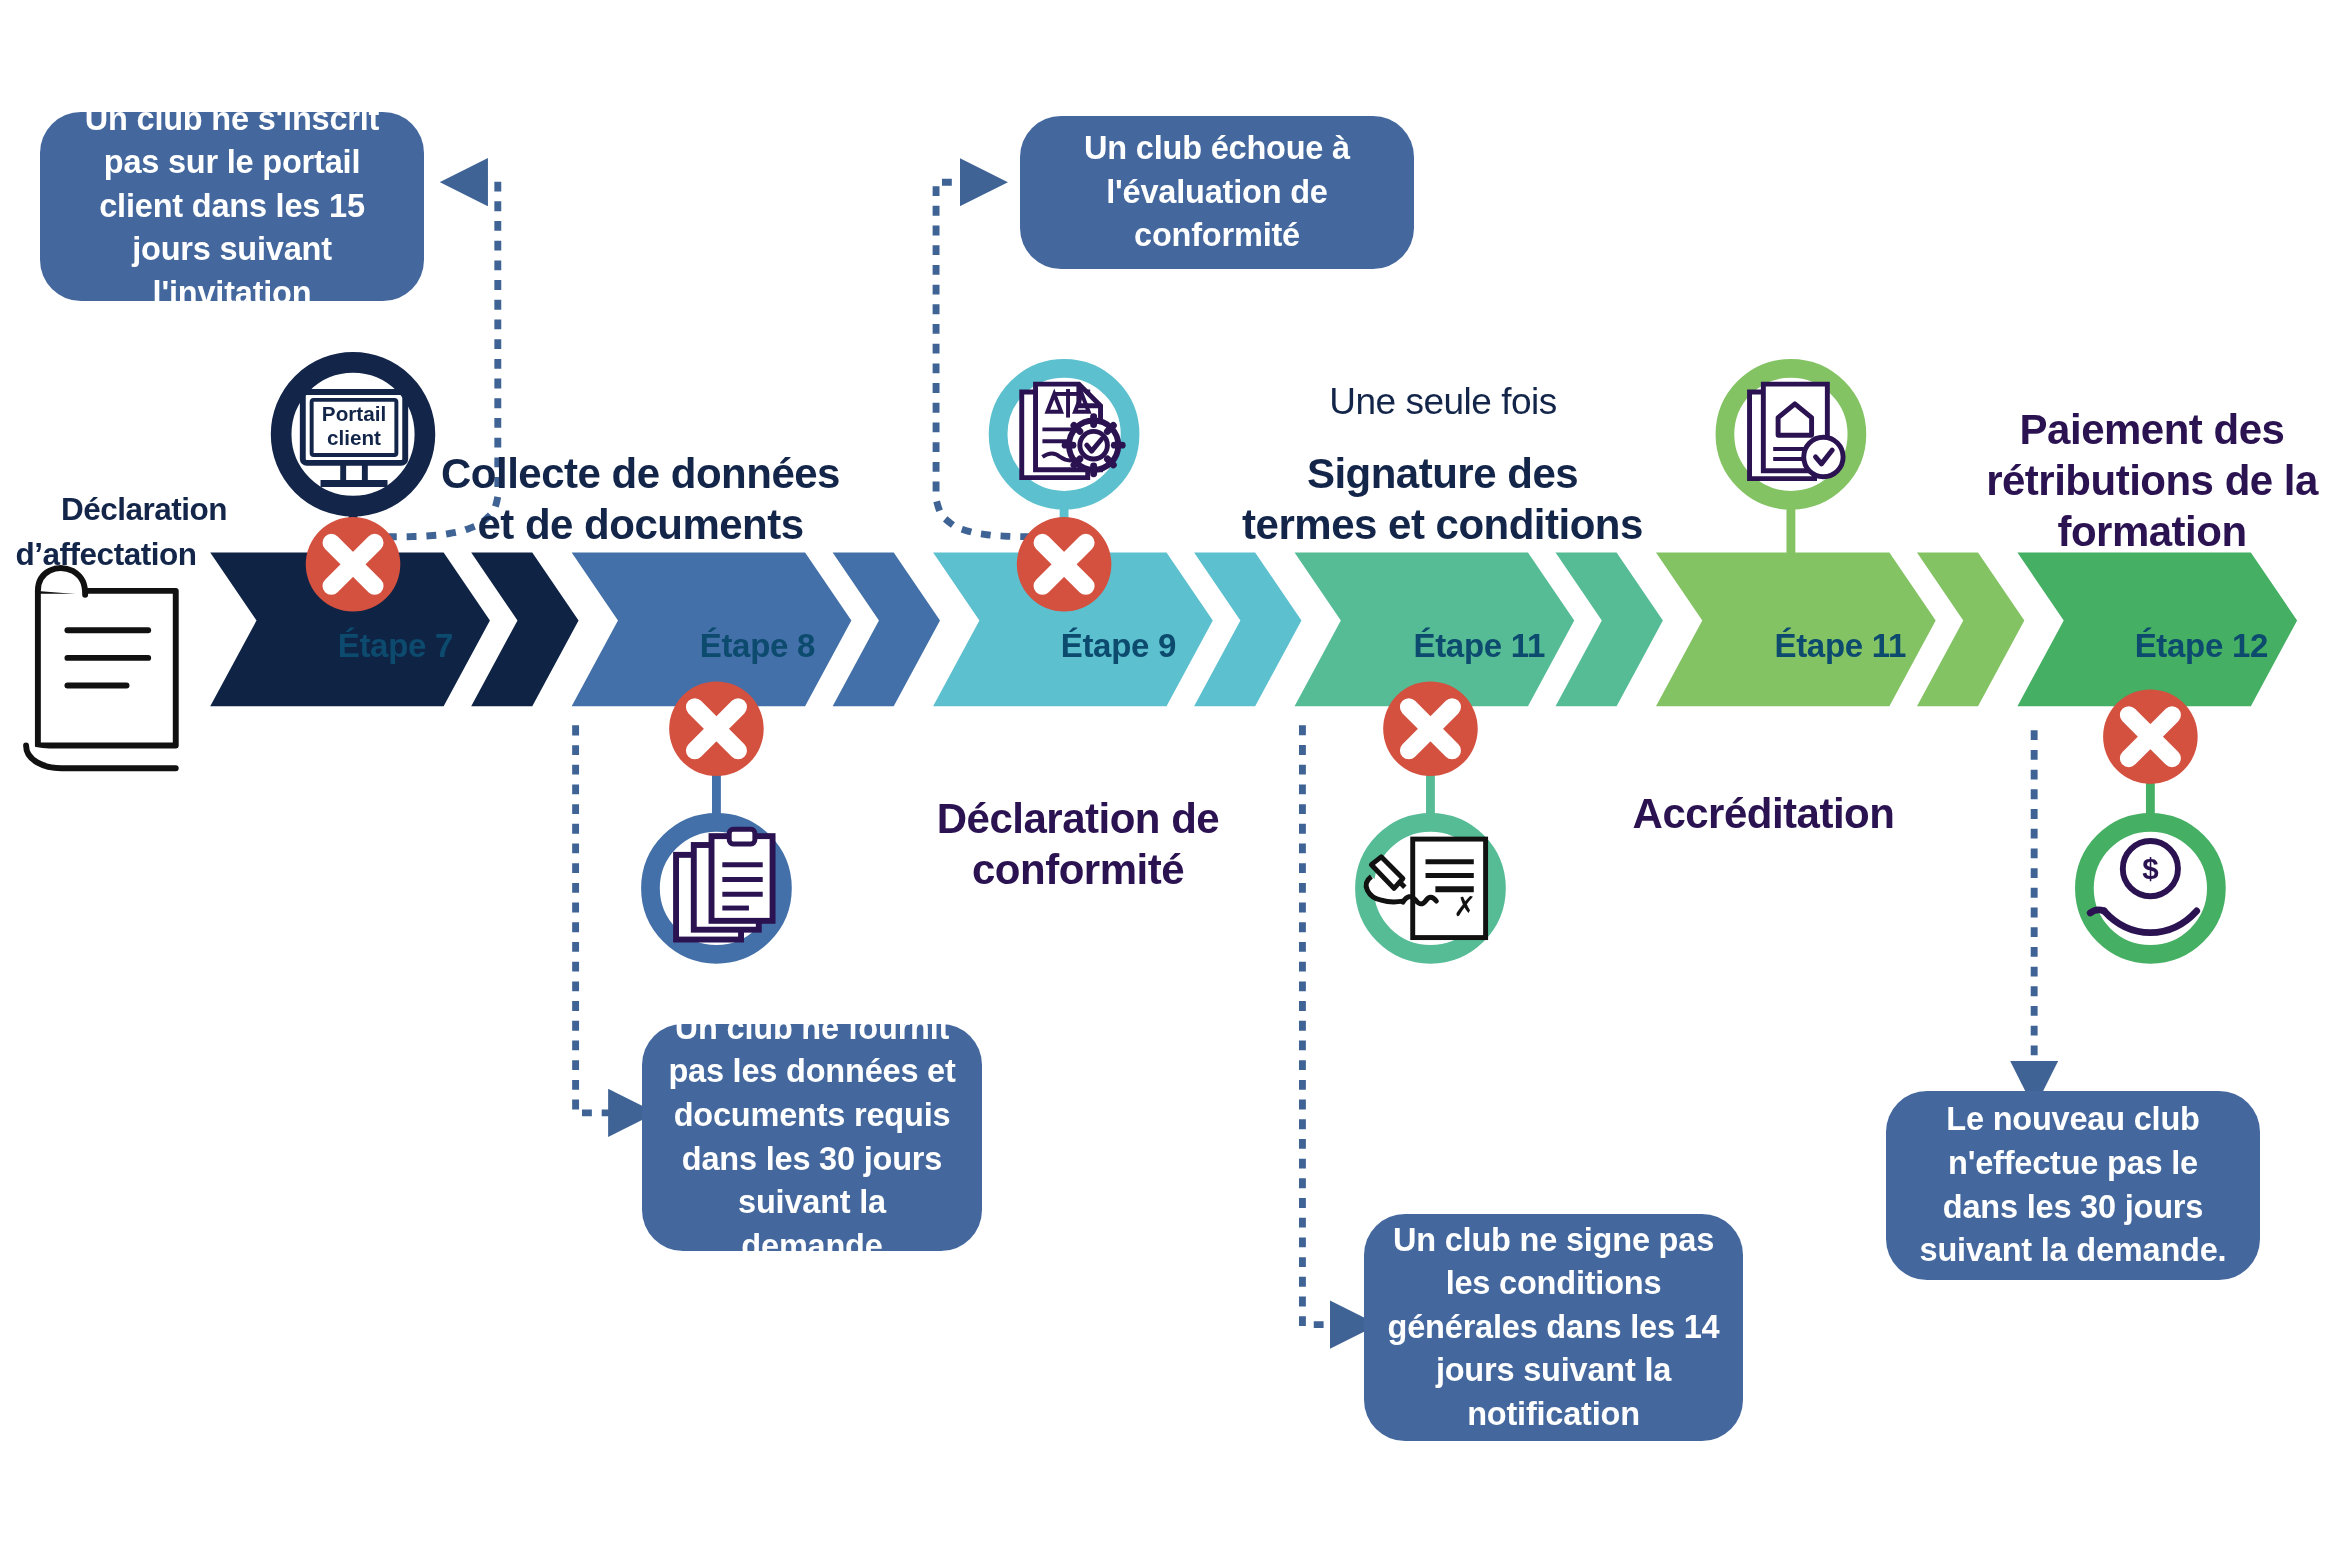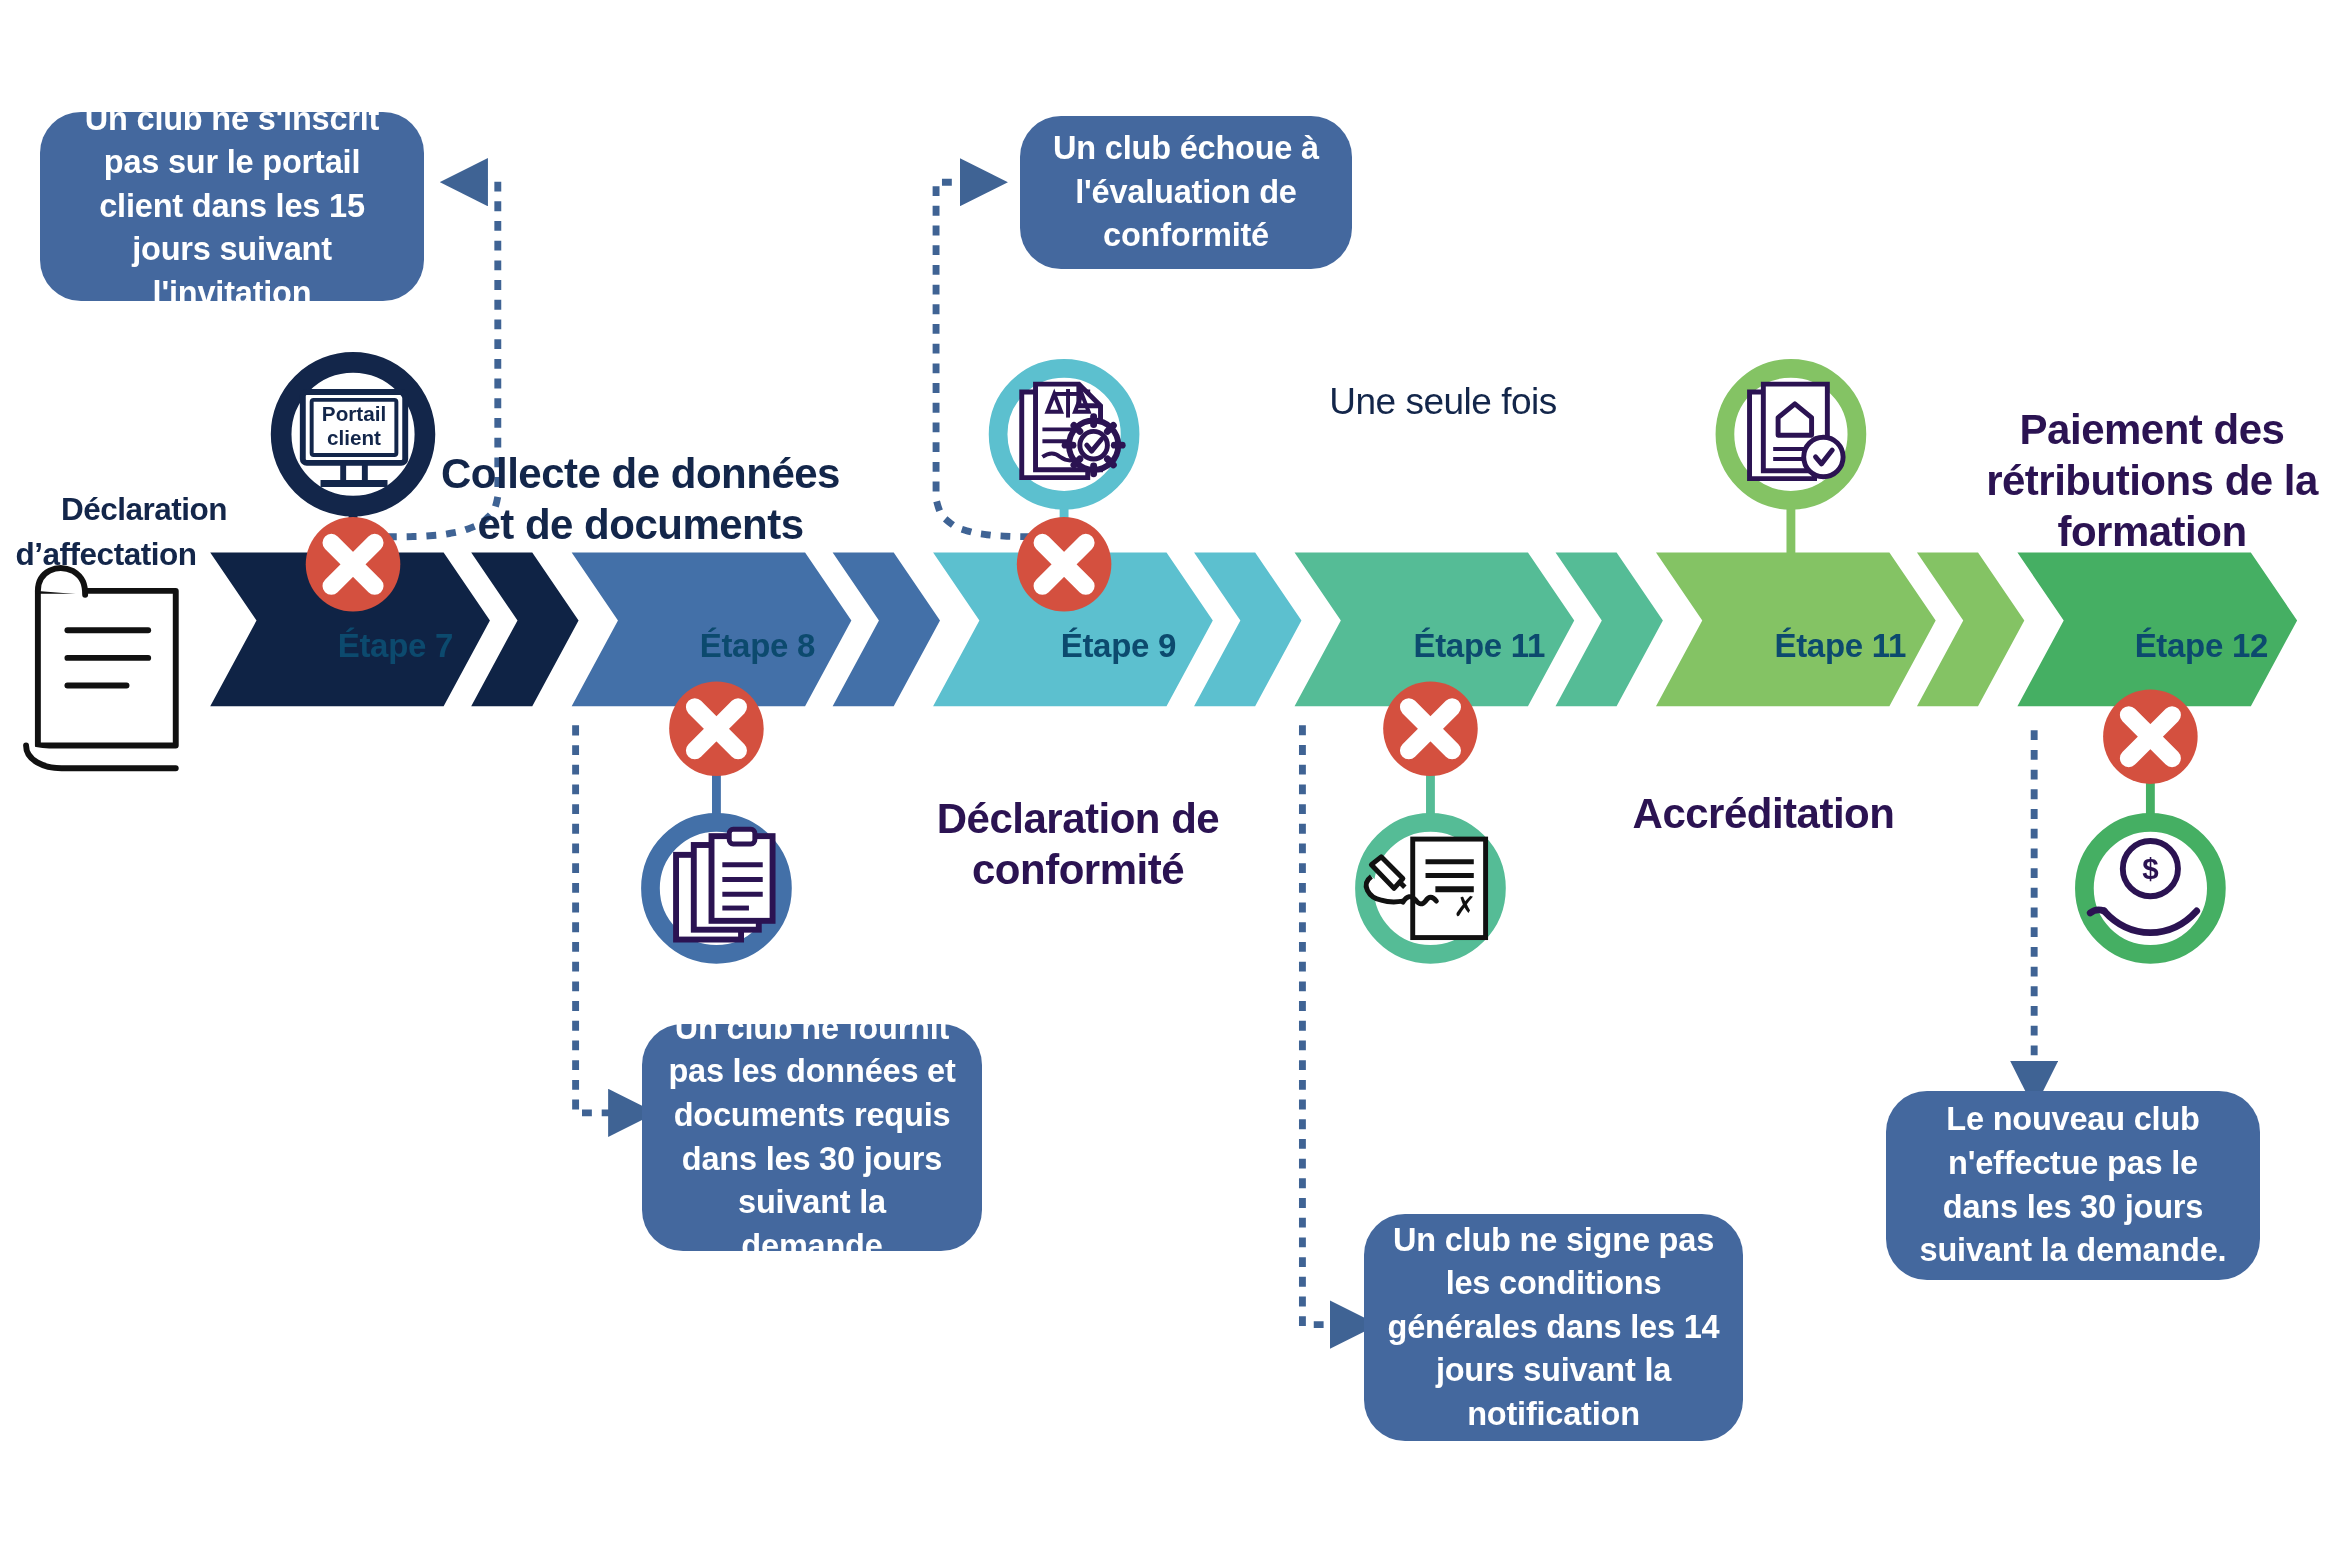--- a/index.html
+++ b/index.html
@@ -236,30 +236,32 @@
 <div class="phase-title navy" style="left:0px;top:535px;width:212px;font-size:31.5px;">d’affectation</div>
 
 <div class="phase-title navy" style="left:424px;top:448px;width:433px;font-size:42px;white-space:pre-line;">Collecte de données
 et de documents</div>
 
 
 <div class="phase-title purple" style="left:891px;top:793px;width:374px;font-size:42px;white-space:pre-line;">Déclaration de
 conformité</div>
 
 <div class="phase-title plain" style="left:1251px;top:379px;width:384px;font-size:37px;">Une seule fois</div>
+<div class="phase-title navy" style="left:1221px;top:448px;width:443px;font-size:42px;white-space:pre-line;">Signature des
+termes et conditions</div>
 
 <div class="phase-title purple" style="left:1606px;top:788px;width:315px;font-size:42px;">Accréditation</div>
 
 <div class="phase-title purple" style="left:1960px;top:404px;width:384px;font-size:42px;white-space:pre-line;">Paiement des
 rétributions de la
 formation</div>
 
 <div class="callout" style="left:40px;top:112px;width:384px;height:189px;font-size:32.5px;">Un club ne s'inscrit pas sur le portail client dans les 15 jours suivant l'invitation</div>
 
-<div class="callout" style="left:1020px;top:116px;width:332px;height:153px;font-size:32.5px;">Un club échoue à l'évaluation de conformité</div>
+<div class="callout" style="left:1020px;top:116px;width:394px;height:153px;font-size:32.5px;">Un club échoue à l'évaluation de conformité</div>
 
 <div class="callout" style="left:642px;top:1024px;width:340px;height:227px;font-size:32.5px;">Un club ne fournit pas les données et documents requis dans les 30 jours suivant la demande</div>
 
 <div class="callout" style="left:1364px;top:1214px;width:379px;height:227px;font-size:32.5px;">Un club ne signe pas les conditions générales dans les 14 jours suivant la notification</div>
 
 <div class="callout" style="left:1886px;top:1091px;width:374px;height:189px;font-size:32.5px;">Le nouveau club n'effectue pas le dans les 30 jours suivant la demande.</div>
 
 </div>
 
 

